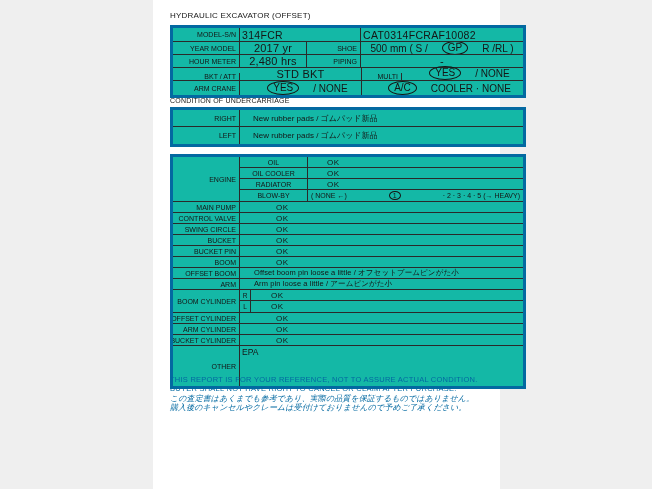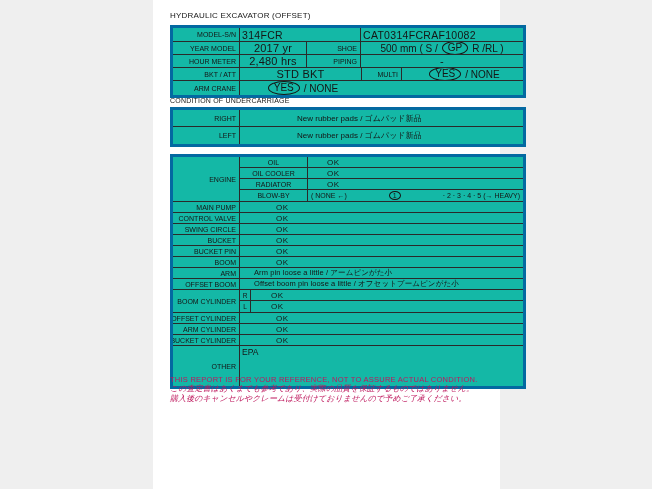--- a/index.html
+++ b/index.html
@@ -20,32 +20,32 @@
   .c:last-child{border-right:none;}
   .lab{justify-content:flex-end;padding-right:3px;font-size:7px;}
   .w-label{width:67px;flex:0 0 67px;}
   .ctr{justify-content:center;}
   .grow{flex:1 1 auto;}
   .big{font-size:10.5px;letter-spacing:.3px;padding-left:2px;}
   .mid{font-size:11px;letter-spacing:.2px;}
   .sm{font-size:10px;}
   .circ{
     display:inline-block;border:1px solid #151515;border-radius:50%;
-    padding:1px 5px;margin:0 4px;line-height:1;
+    padding:1px 5px;margin:0 14px;line-height:1;
   }
   
-  .h-r1{height:14px;} .h-r2{height:13px;} .h-r3{height:13px;} .h-r4{height:13px;} .h-r5{height:14px;}
+  .h-r1{height:14px;} .h-r2{height:13px;} .h-r3{height:13px;} .h-r4{height:13px;align-items:flex-end;} .h-r5{height:14px;}
   .h-c2{width:121px;flex:0 0 121px;}
   .h-c2b{width:67px;flex:0 0 67px;}
   .h-c3{width:54px;flex:0 0 54px;}
   .h-span{width:122px;flex:0 0 122px;}
   .h-multi{width:40px;flex:0 0 40px;}
   .sec-head{position:absolute;left:17px;font-size:7px;letter-spacing:.2px;}
   
-  .u-row{height:17px;gap:44px;}
+  .u-row{height:17px;}
   .u-val{padding-left:13px;font-size:8px;}
   
   .grp{display:flex;border-bottom:1px solid #2a2a2a;align-items:stretch;}
   .grp-col{flex:1 1 auto;display:flex;flex-direction:column;}
   .grp-col .inrow{display:flex;border-bottom:1px solid #2a2a2a;height:11px;box-sizing:border-box;}
   .grp-col .inrow:last-child{border-bottom:none;}
   .sub{width:68px;flex:0 0 68px;font-size:7px;}
   .rl{width:11px;flex:0 0 11px;font-size:6.5px;}
   .ok{font-size:8px;letter-spacing:.6px;padding-left:36px;}
   .ok-eng{font-size:8px;letter-spacing:.6px;padding-left:19px;}
@@ -98,20 +98,24 @@
         <span class="circ">YES</span>
         <span>/  NONE</span>
       </div>
     </div>
     <div class="row h-r5">
       <div class="c lab w-label">ARM CRANE</div>
       <div class="c sm ctr h-span">
         <span class="circ">YES</span>
         <span>/    NONE</span>
       </div>
+      <div class="c sm ctr grow">
+        <span class="circ">A/C</span>
+        <span>COOLER · NONE</span>
+      </div>
     </div>
   </div>
 
   <div class="sec-head" style="top:97px;">CONDITION OF UNDERCARRIAGE</div>
   <div class="tbl" style="top:107px;">
     <div class="row u-row">
       <div class="c lab w-label">RIGHT</div>
       <div class="c u-val grow">New rubber pads / ゴムパッド新品</div>
     </div>
     <div class="row u-row">
@@ -166,26 +170,26 @@
     </div>
     <div class="row m-row">
       <div class="c lab w-label">BUCKET PIN</div>
       <div class="c ok grow">OK</div>
     </div>
     <div class="row m-row">
       <div class="c lab w-label">BOOM</div>
       <div class="c ok grow">OK</div>
     </div>
     <div class="row m-row">
+      <div class="c lab w-label">OFFSET BOOM</div>
+      <div class="c txtval grow">Offset boom pin loose a little / オフセットブームピンがた小</div>
+    </div>
+    <div class="row m-row">
       <div class="c lab w-label">ARM</div>
       <div class="c txtval grow">Arm pin loose a little / アームピンがた小</div>
-    </div>
-    <div class="row m-row">
-      <div class="c lab w-label">OFFSET BOOM</div>
-      <div class="c txtval grow">Offset boom pin loose a little / オフセットブームピンがた小</div>
     </div>
 
     <div class="grp">
       <div class="c lab w-label">BOOM CYLINDER</div>
       <div class="grp-col">
         <div class="inrow">
           <div class="c rl ctr">R</div>
           <div class="c ok-rl grow">OK</div>
         </div>
         <div class="inrow">
@@ -207,19 +211,20 @@
       <div class="c lab w-label">BUCKET CYLINDER</div>
       <div class="c ok grow">OK</div>
     </div>
 
     <div class="row other-row">
       <div class="c lab w-label">OTHER</div>
       <div class="c other-val grow">EPA</div>
     </div>
   </div>
 
-  <div class="footer" style="color: #be185d;">
+  <div class="footer" style="color: #0369a1;">
     <div class="en">THIS REPORT IS FOR YOUR REFERENCE, NOT TO ASSURE ACTUAL CONDITION.</div>
+    <div class="en">BUYER SHALL NOT HAVE RIGHT TO CANCEL OR CLAIM AFTER PURCHASE.</div>
     <div class="jp">この査定書はあくまでも参考であり、実際の品質を保証するものではありません。</div>
     <div class="jp">購入後のキャンセルやクレームは受付けておりませんので予めご了承ください。</div>
   </div>
 
 </div>
 
 </body></html>

